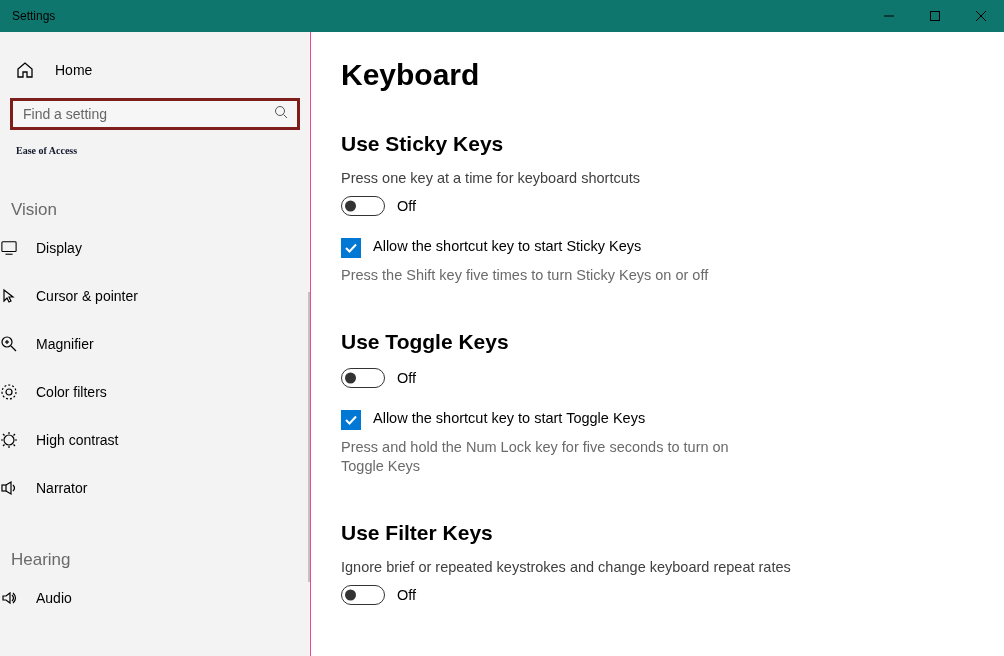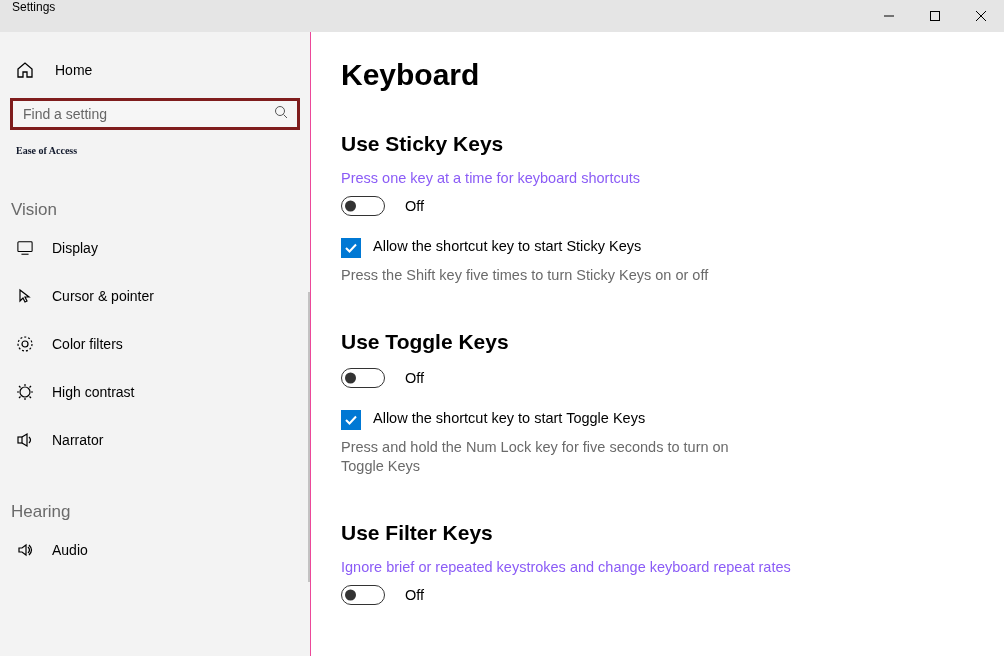--- a/index.html
+++ b/index.html
@@ -1,22 +1,22 @@
 <!DOCTYPE html>
 <html><head>
 <meta charset="utf-8">
 <style>
   * { box-sizing: border-box; margin: 0; padding: 0; font-family: "Segoe UI", -apple-system, sans-serif; }
   html, body { width: 1004px; height: 656px; overflow: hidden; background: #fff; }
 
   .titlebar {
     height: 32px;
     display: flex;
-    align-items: flex-start;
-    background: #e5e5e5;
+    align-items: center;
+    background: #0f766e;
   }
   .titlebar-title {
     font-size: 12px;
     padding-left: 12px;
     color: #000;
   }
   .titlebar-spacer { flex: 1; }
   .titlebar-btn {
     width: 46px;
     height: 32px;
@@ -85,21 +85,20 @@
   .sidebar-group-label {
     font-size: 17px;
     color: #6a6a6a;
     padding: 34px 0 8px 11px;
   }
 
   .nav-item {
     height: 40px;
     display: flex;
     align-items: center;
-    padding-left: 16px;
     gap: 18px;
     margin-bottom: 8px;
     font-size: 14px;
     color: #000;
   }
   .nav-item .icon { width:18px; display:flex; justify-content:center; }
 
   .content {
     flex: 1;
     padding: 26px 40px 0 30px;
@@ -116,29 +115,29 @@
 
   h2.section-title {
     font-size: 21px;
     font-weight: 600;
     margin-bottom: 14px;
     color: #000;
   }
 
   p.section-desc {
     font-size: 14.5px;
-    color: #8b5cf6;
+    color: #404040;
     margin-bottom: 10px;
     max-width: 520px;
   }
 
   .toggle-row {
     display: flex;
     align-items: center;
-    gap: 20px;
+    gap: 12px;
     margin-bottom: 22px;
   }
   .toggle {
     width: 44px;
     height: 20px;
     border: 1.5px solid #333;
     border-radius: 20px;
     position: relative;
     background: #fff;
   }
@@ -251,20 +250,31 @@
 
     <div class="nav-item">
       <span class="icon">
           <svg viewBox="0 0 18 18" width="18" height="18">
             <path d="M4 3 L4 14 L7 11 L9 15 L11 14 L9 10 L13 10 Z" fill="none" stroke="#000" stroke-width="1.2"></path>
           </svg>
         </span>
       <span>Cursor &amp; pointer</span>
     </div>
 
+    <div class="nav-item">
+      <span class="icon">
+          <svg viewBox="0 0 18 18" width="18" height="18">
+            <circle cx="7" cy="7" r="5" fill="none" stroke="#000" stroke-width="1.2"></circle>
+            <line x1="11" y1="11" x2="16" y2="16" stroke="#000" stroke-width="1.2"></line>
+            <line x1="5" y1="7" x2="9" y2="7" stroke="#000" stroke-width="1.2"></line>
+            <line x1="7" y1="5" x2="7" y2="9" stroke="#000" stroke-width="1.2"></line>
+          </svg>
+        </span>
+      <span>Magnifier</span>
+    </div>
 
     <div class="nav-item">
       <span class="icon">
           <svg viewBox="0 0 18 18" width="18" height="18">
             <circle cx="9" cy="9" r="7" fill="none" stroke="#000" stroke-width="1.2" stroke-dasharray="2 2"></circle>
             <circle cx="9" cy="9" r="3" fill="none" stroke="#000" stroke-width="1.2"></circle>
           </svg>
         </span>
       <span>Color filters</span>
     </div>

